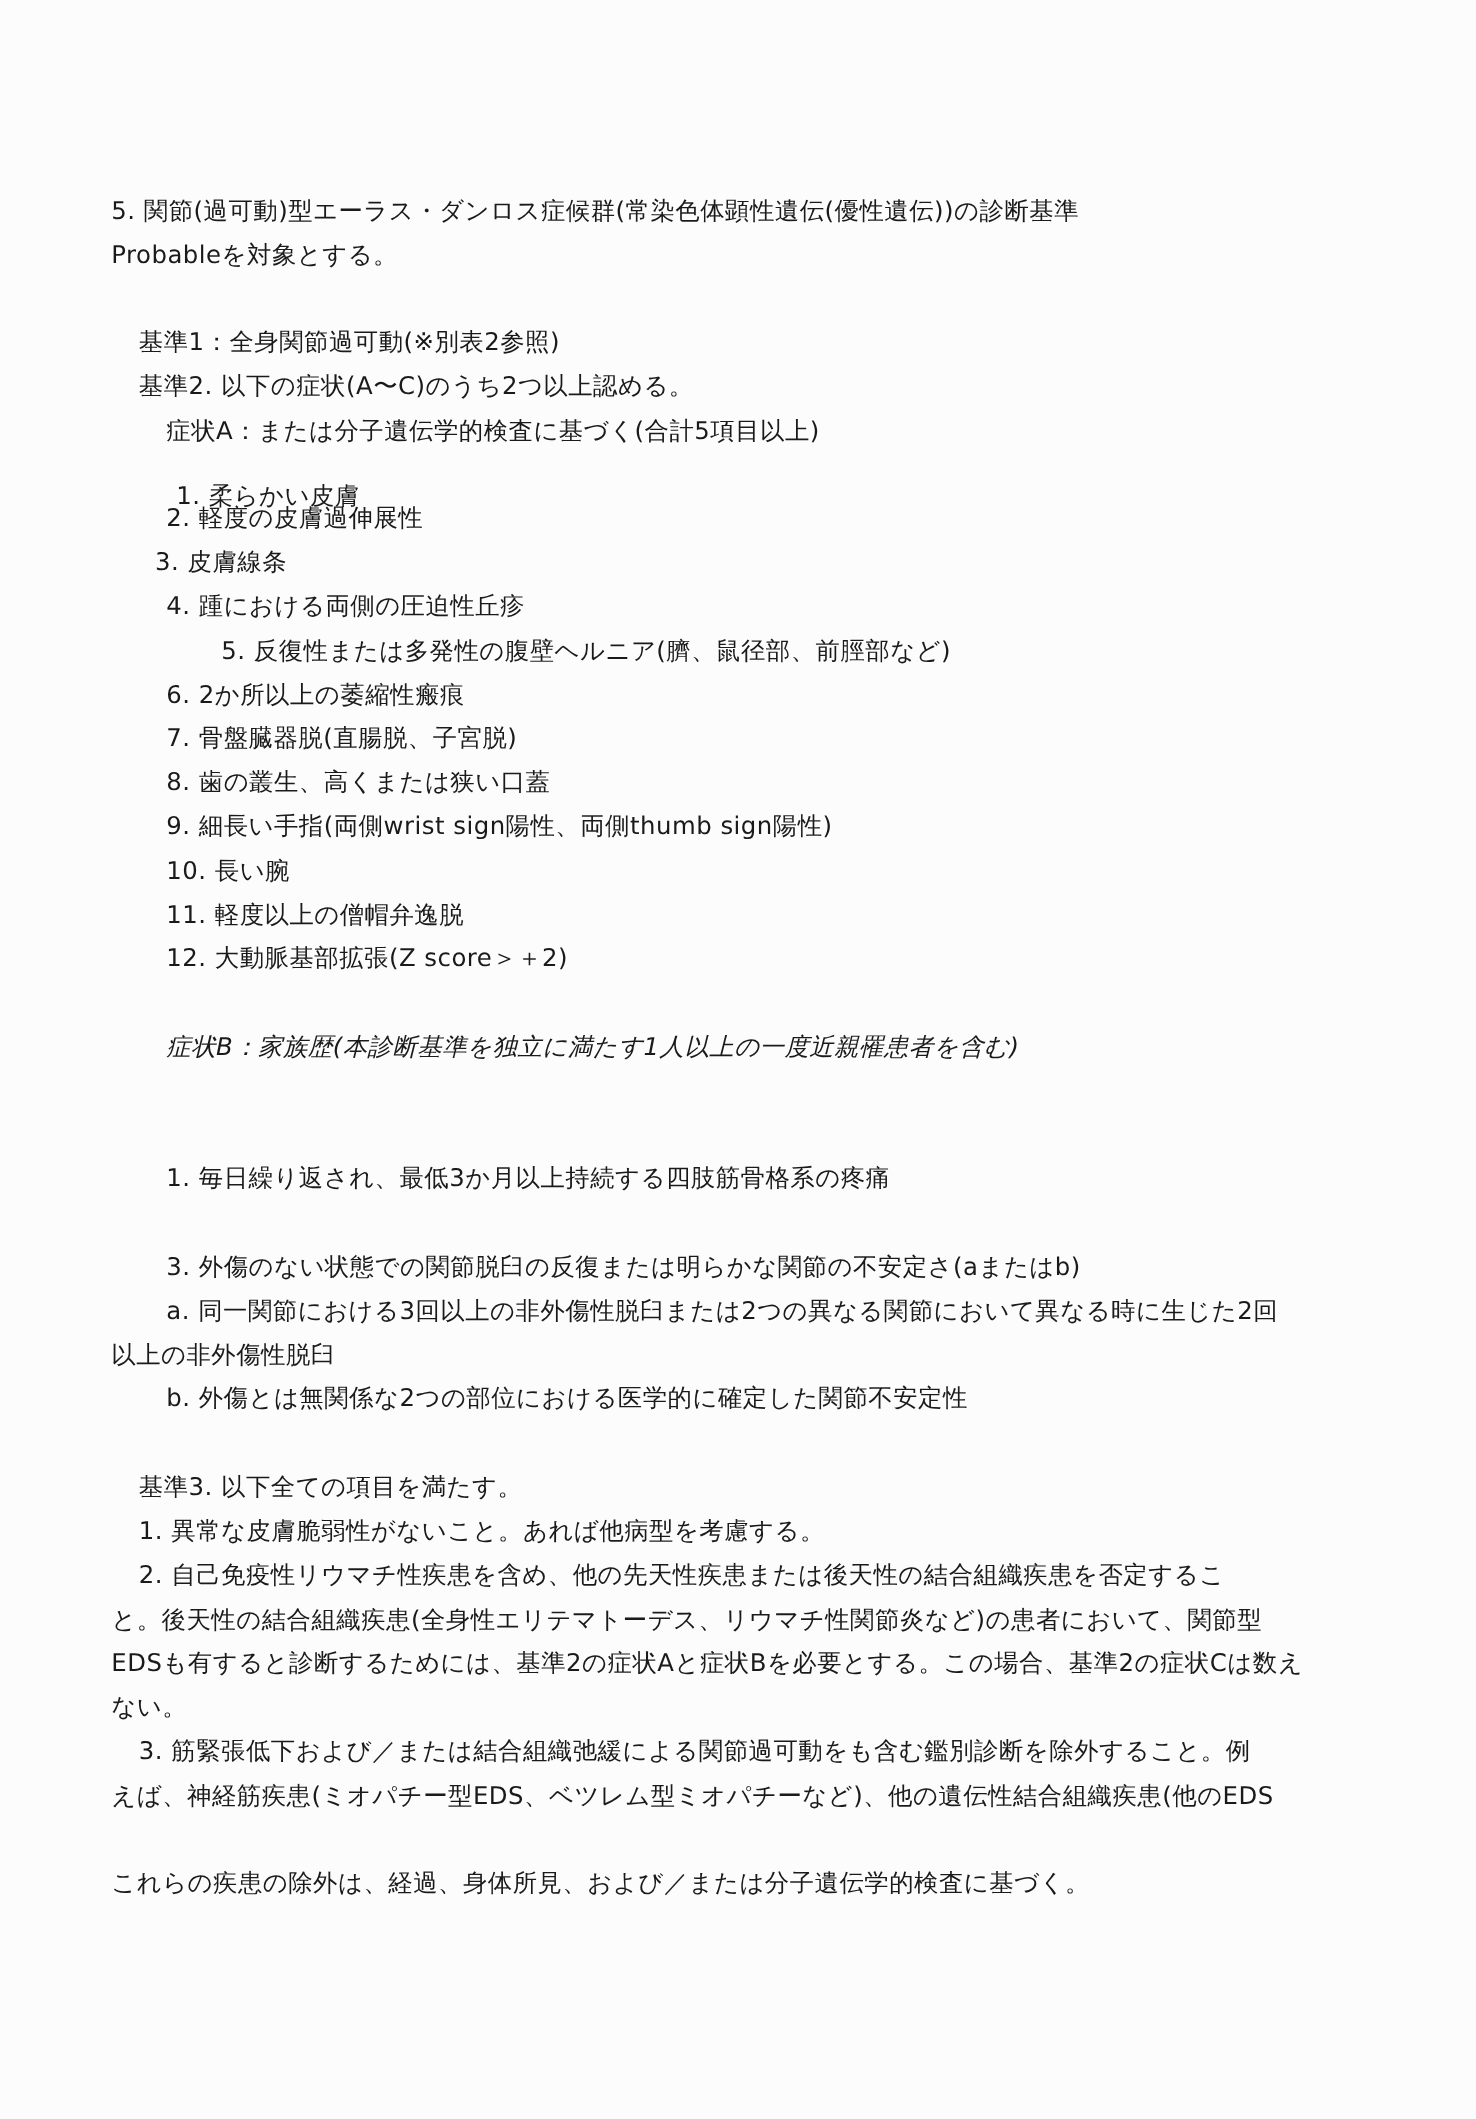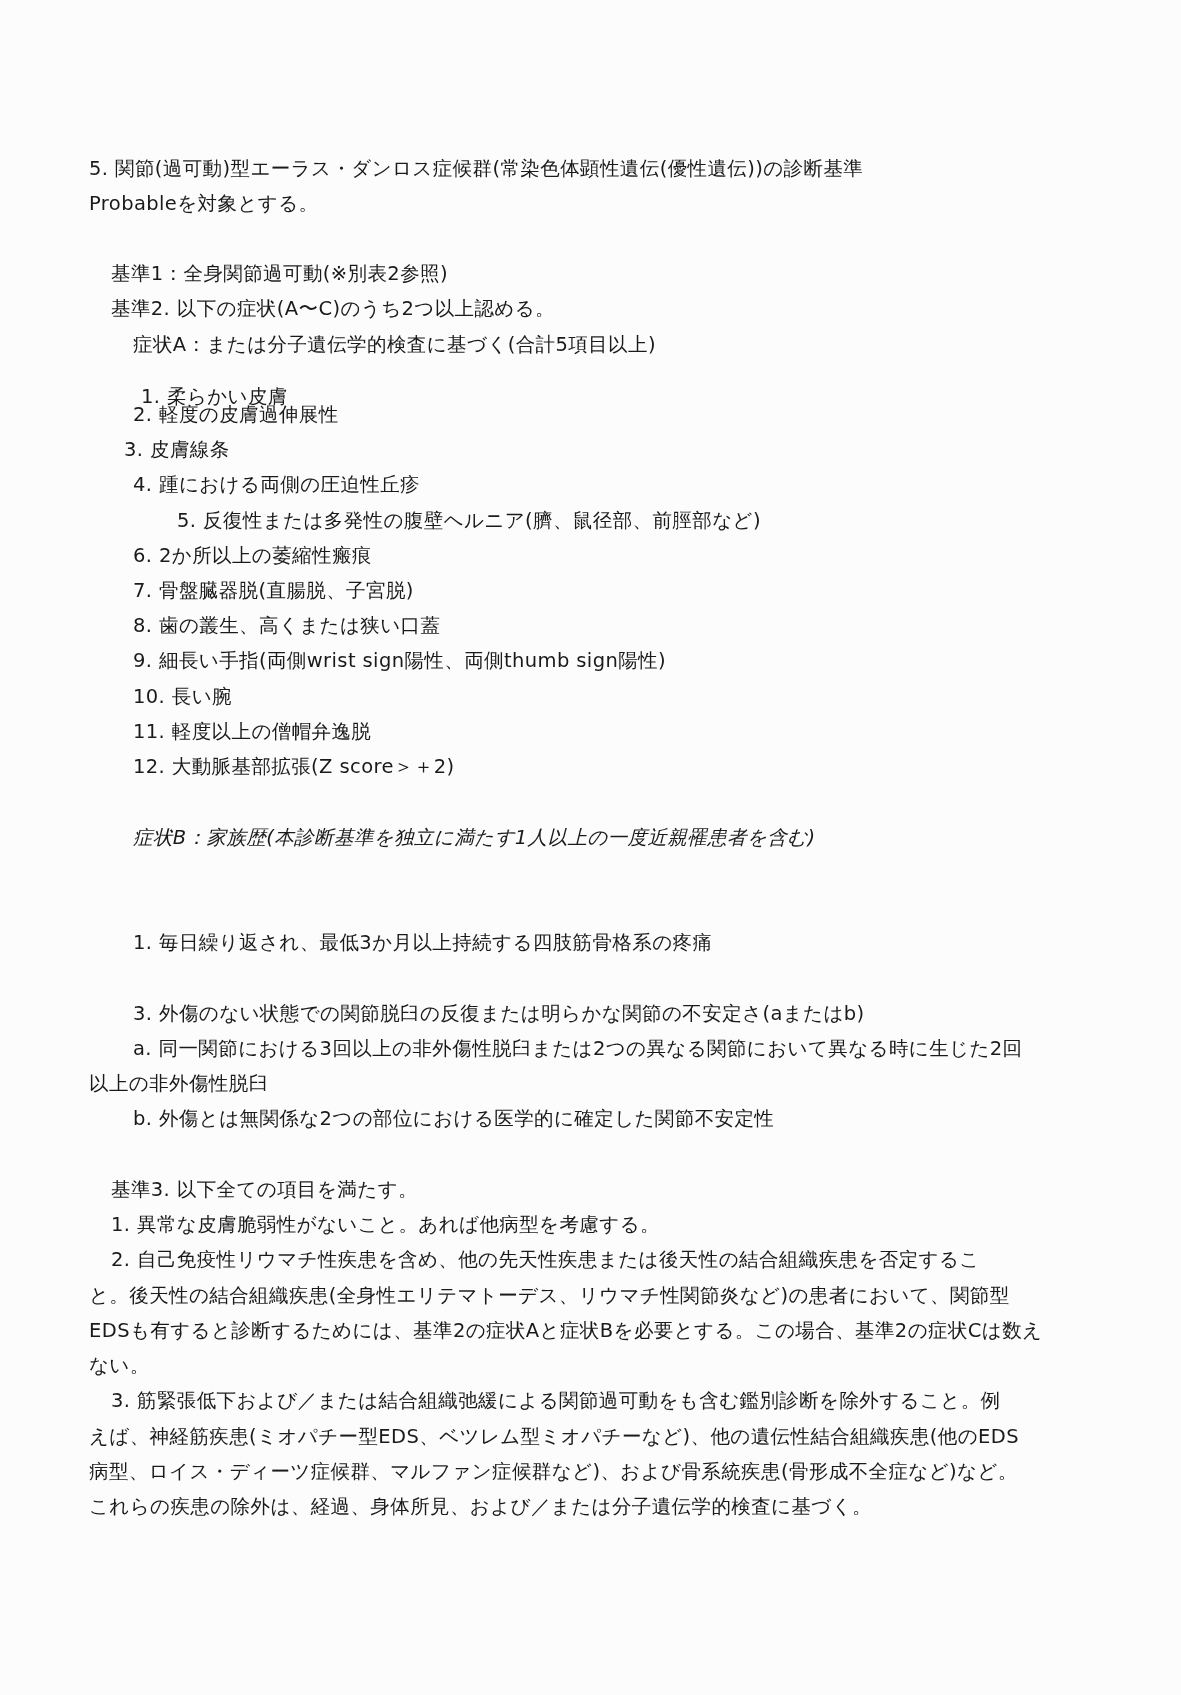--- a/index.html
+++ b/index.html
@@ -63,15 +63,14 @@
   <div class="line" style="left:133px;top:1107px;">b. 外傷とは無関係な2つの部位における医学的に確定した関節不安定性</div>
 
   <div class="line" style="left:111px;top:1178px;">基準3. 以下全ての項目を満たす。</div>
   <div class="line" style="left:111px;top:1213px;">1. 異常な皮膚脆弱性がないこと。あれば他病型を考慮する。</div>
   <div class="line" style="left:111px;top:1248px;">2. 自己免疫性リウマチ性疾患を含め、他の先天性疾患または後天性の結合組織疾患を否定するこ</div>
   <div class="line" style="left:89px;top:1284px;">と。後天性の結合組織疾患(全身性エリテマトーデス、リウマチ性関節炎など)の患者において、関節型</div>
   <div class="line" style="left:89px;top:1319px;">EDSも有すると診断するためには、基準2の症状Aと症状Bを必要とする。この場合、基準2の症状Cは数え</div>
   <div class="line" style="left:89px;top:1354px;">ない。</div>
   <div class="line" style="left:111px;top:1389px;">3. 筋緊張低下および／または結合組織弛緩による関節過可動をも含む鑑別診断を除外すること。例</div>
   <div class="line" style="left:89px;top:1425px;">えば、神経筋疾患(ミオパチー型EDS、ベツレム型ミオパチーなど)、他の遺伝性結合組織疾患(他のEDS</div>
-  <div class="line" style="left:89px;top:1460px;">病型、ロイス・ディーツ症候群、マルファン症候群など)、および骨系統疾患(骨形成不全症など)など。</div>
   <div class="line" style="left:89px;top:1495px;">これらの疾患の除外は、経過、身体所見、および／または分子遺伝学的検査に基づく。</div>
 </div>
 
 </body></html>

